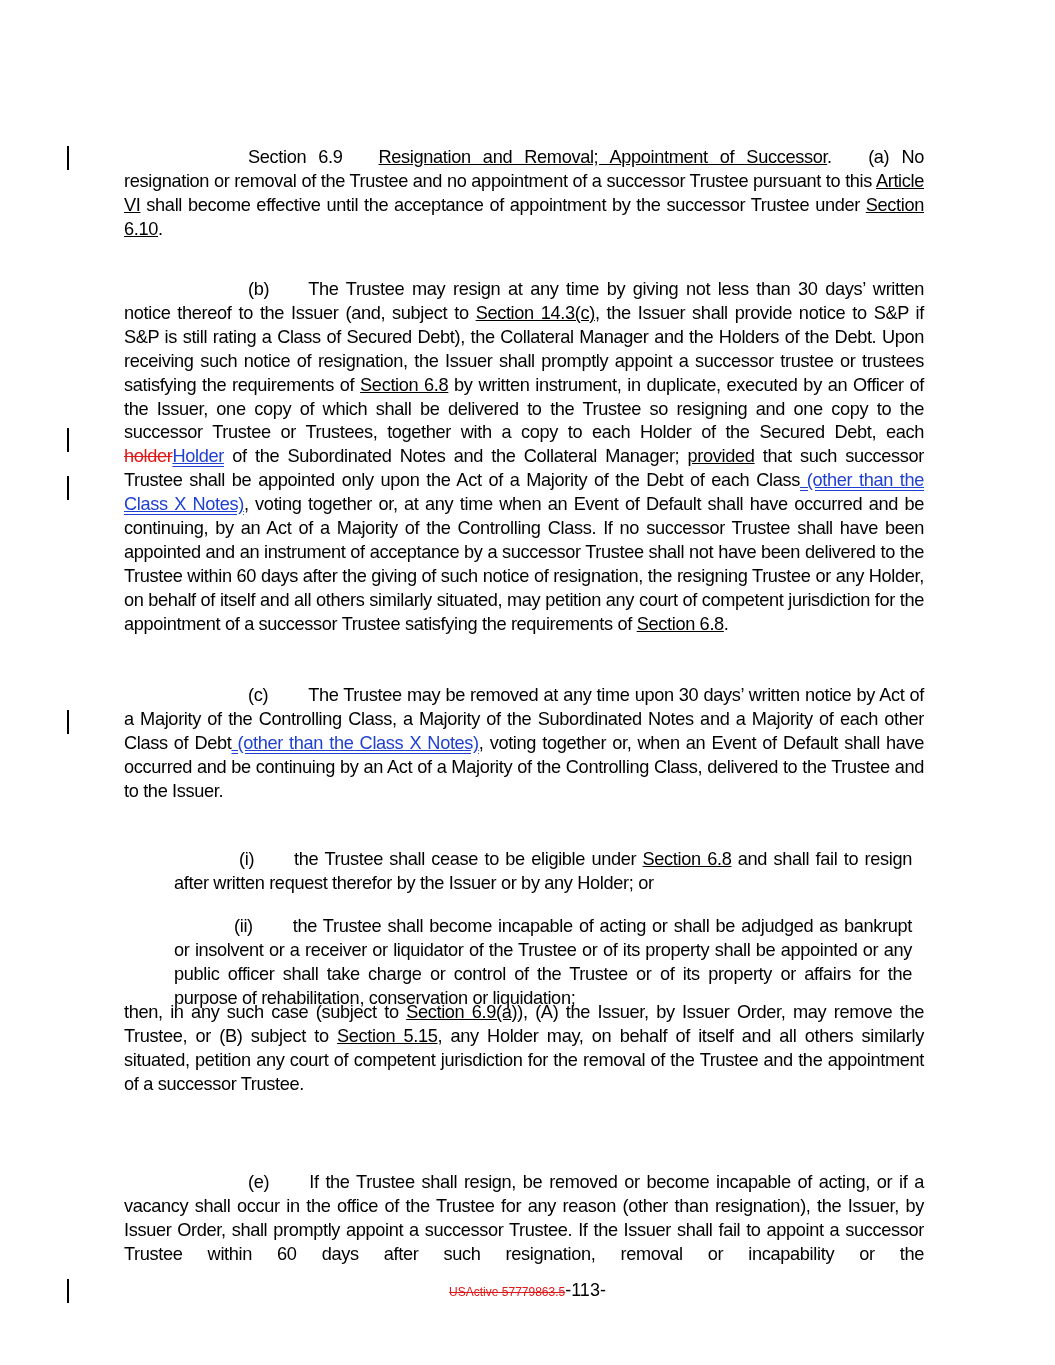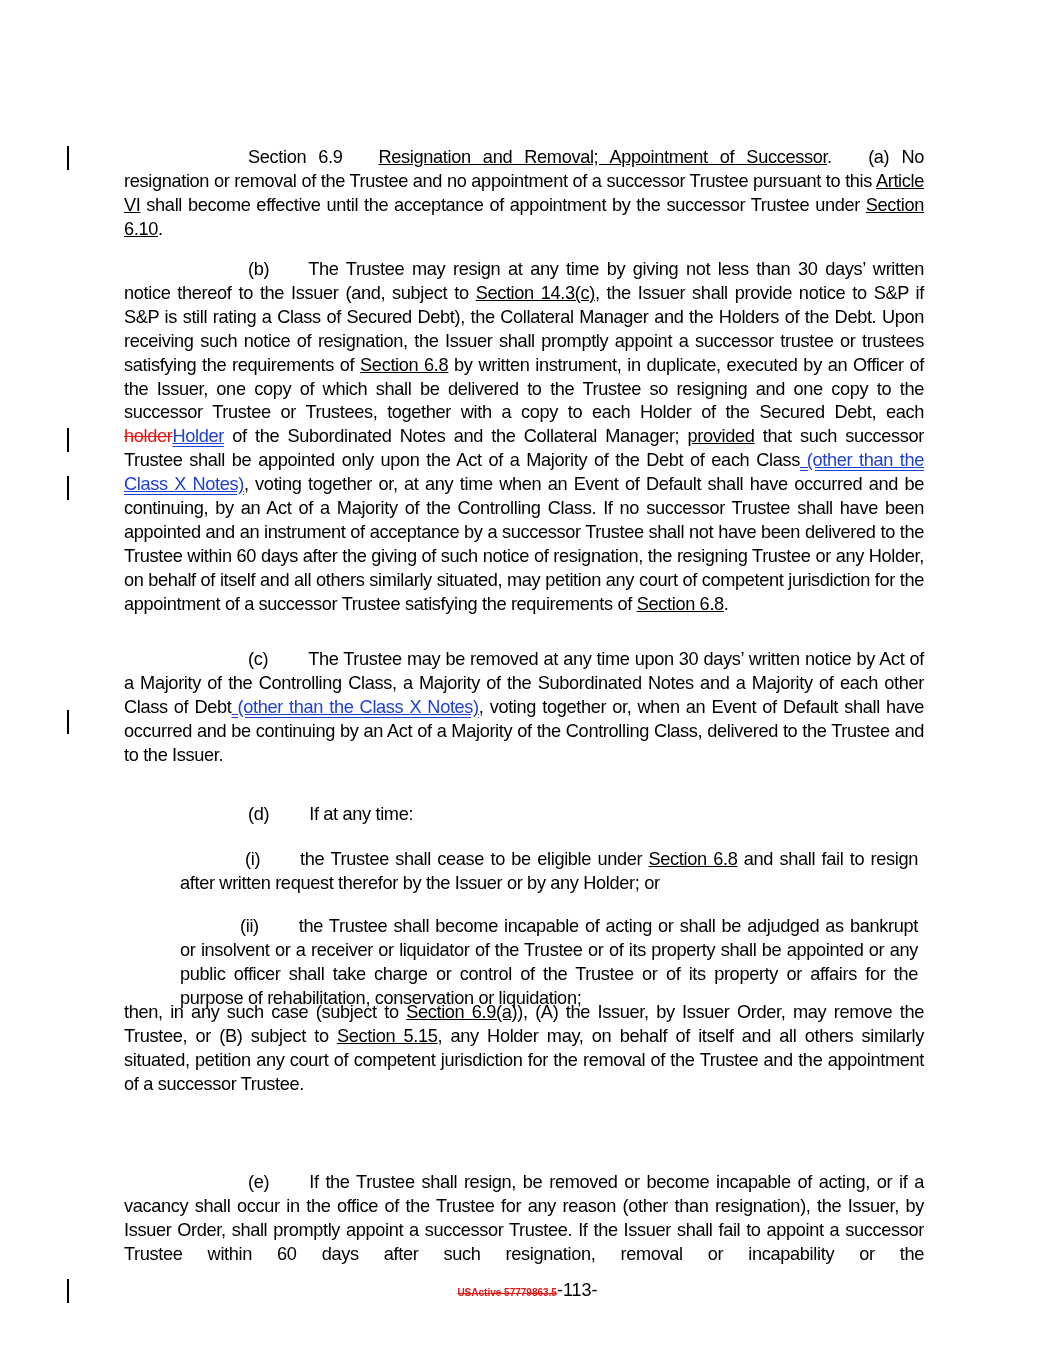--- a/index.html
+++ b/index.html
@@ -8,51 +8,48 @@
   .page { position: absolute; left: 0; top: 0; width: 1055px; height: 1241px; }
   .textcol { position: absolute; left: 124px; width: 800px; font-size: 18.2px;
              line-height: 23.9px; text-align: justify; letter-spacing: -0.35px; }
   .para { margin: 0; }
   .ind { display: inline-block; width: 124px; }
   .tab { display: inline-block; width: 36px; }
   .u { text-decoration: underline; }
   .ins { color: #1f3fd0; text-decoration: underline double; text-decoration-color: #1f3fd0; }
   .del { color: #e01818; text-decoration: line-through; }
   .bar { position: absolute; left: 67px; width: 2px; background: #000; }
-  .sub { position: absolute; left: 180px; width: 738px; }
+  .sub { position: absolute; left: 174px; width: 738px; }
   .footer { position: absolute; top: 1280px; left: 0; width: 1055px; text-align: center;
             font-size: 18px; }
-  .footer .del { font-size: 10px; font-weight: bold; }
+  .footer .del { font-size: 12px; }
 </style>
 </head>
 <body>
 
 <div class="page">
 
   <div class="bar" style="top:146px;height:24px;"></div>
   <div class="bar" style="top:428px;height:24px;"></div>
   <div class="bar" style="top:476px;height:24px;"></div>
   <div class="bar" style="top:710px;height:24px;"></div>
   <div class="bar" style="top:1279px;height:24px;"></div>
 
   <div class="textcol" style="top:146px;">
     <p class="para"><span class="ind"></span><span>Section 6.9</span><span class="tab"></span><span class="u">Resignation and Removal; Appointment of Successor</span>.&nbsp;&nbsp; <span>(a)</span><span> No resignation or removal of the Trustee and no appointment of a successor Trustee pursuant to this </span><span class="u">Article VI</span><span> shall become effective until the acceptance of appointment by the successor Trustee under </span><span class="u">Section 6.10</span><span>.</span></p>
   </div>
 
-  <div class="textcol" style="top:258px;">
+  <div class="textcol" style="top:278px;">
     <p class="para"><span class="ind"></span><span>(b)</span><span class="tab" style="width:39px"></span><span>The Trustee may resign at any time by giving not less than 30 days’ written notice thereof to the Issuer (and, subject to </span><span class="u">Section 14.3(c)</span><span>, the Issuer shall provide notice to S&amp;P if S&amp;P is still rating a Class of Secured Debt), the Collateral Manager and the Holders of the Debt.  Upon receiving such notice of resignation, the Issuer shall promptly appoint a successor trustee or trustees satisfying the requirements of </span><span class="u">Section 6.8</span><span> by written instrument, in duplicate, executed by an Officer of the Issuer, one copy of which shall be delivered to the Trustee so resigning and one copy to the successor Trustee or Trustees, together with a copy to each Holder of the Secured Debt, each </span><span class="del">holder</span><span class="ins">Holder</span><span> of the Subordinated Notes and the Collateral Manager; </span><span class="u">provided</span><span> that such successor Trustee shall be appointed only upon the Act of a Majority of the Debt of each Class</span><span class="ins"> (other than the Class X Notes)</span><span>, voting together or, at any time when an Event of Default shall have occurred and be continuing, by an Act of a Majority of the Controlling Class.  If no successor Trustee shall have been appointed and an instrument of acceptance by a successor Trustee shall not have been delivered to the Trustee within 60 days after the giving of such notice of resignation, the resigning Trustee or any Holder, on behalf of itself and all others similarly situated, may petition any court of competent jurisdiction for the appointment of a successor Trustee satisfying the requirements of </span><span class="u">Section 6.8</span><span>.</span></p>
   </div>
 
-  <div class="textcol" style="top:648px;">
+  <div class="textcol" style="top:684px;">
     <p class="para"><span class="ind"></span><span>(c)</span><span class="tab" style="width:40px"></span><span>The Trustee may be removed at any time upon 30 days’ written notice by Act of a Majority of the Controlling Class, a Majority of the Subordinated Notes and a Majority of each other Class of Debt</span><span class="ins"> (other than the Class X Notes)</span><span>, voting together or, when an Event of Default shall have occurred and be continuing by an Act of a Majority of the Controlling Class, delivered to the Trustee and to the Issuer.</span></p>
   </div>
 
-  <div class="textcol" style="top:803px;">
-    <p class="para"><span class="ind"></span><span>(d)</span><span class="tab" style="width:40px"></span><span>If at any time:</span></p>
-  </div>
 
   <div class="textcol sub" style="top:848px;">
     <p class="para"><span class="ind" style="width:65px"></span><span>(i)</span><span class="tab" style="width:40px"></span><span>the Trustee shall cease to be eligible under </span><span class="u">Section 6.8</span><span> and shall fail to resign after written request therefor by the Issuer or by any Holder; or</span></p>
   </div>
 
   <div class="textcol sub" style="top:915px;">
     <p class="para"><span class="ind" style="width:60px"></span><span>(ii)</span><span class="tab" style="width:40px"></span><span>the Trustee shall become incapable of acting or shall be adjudged as bankrupt or insolvent or a receiver or liquidator of the Trustee or of its property shall be appointed or any public officer shall take charge or control of the Trustee or of its property or affairs for the purpose of rehabilitation, conservation or liquidation;</span></p>
   </div>
 
   <div class="textcol" style="top:1001px;">

